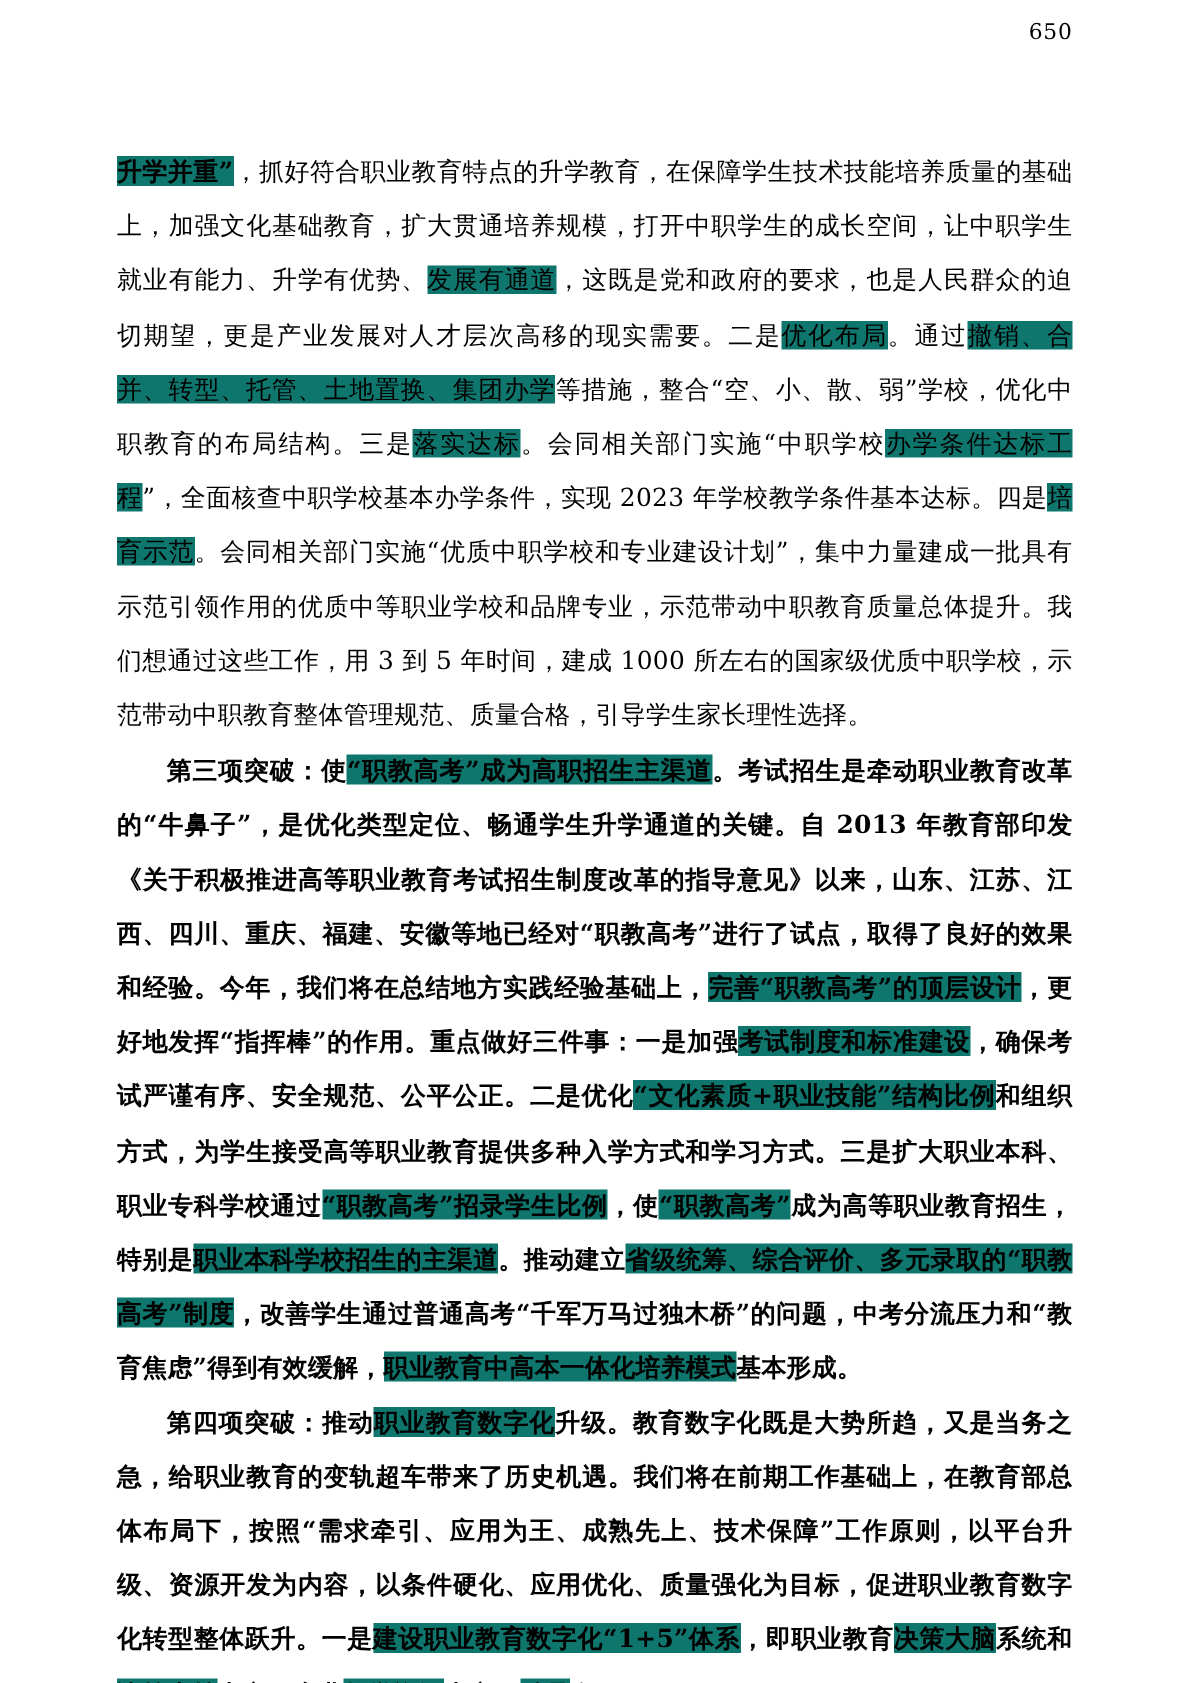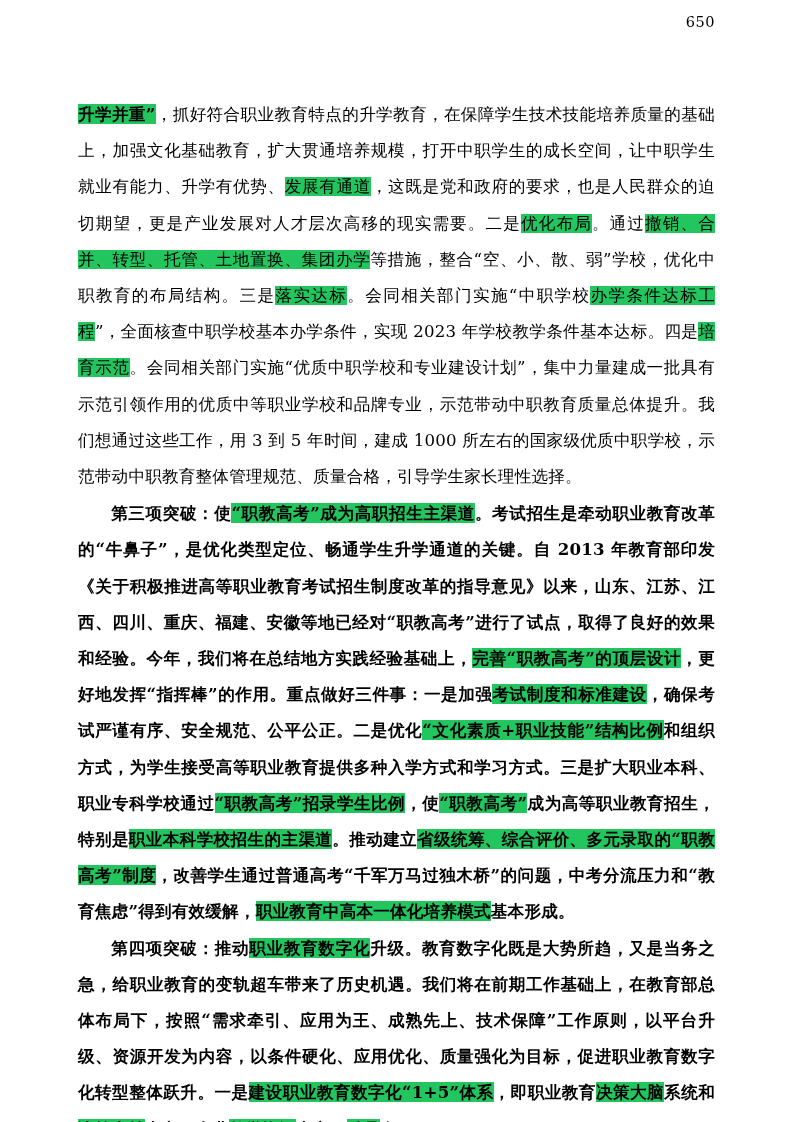--- a/index.html
+++ b/index.html
@@ -42,21 +42,21 @@
     font-family: "DejaVu Serif", "Liberation Serif", serif;
   }
   p.indent {
     text-indent: 2em;
     font-weight: bold;
   }
   p.para + p.para {
     margin-top: 0px;
   }
   .hl {
-    background-color: #22c55e;
+    background-color: #0f766e;
   }
   .b {
     font-weight: bold;
   }
   
   .cjk {
     word-break: break-all;
   }
 </style>
 </head>

